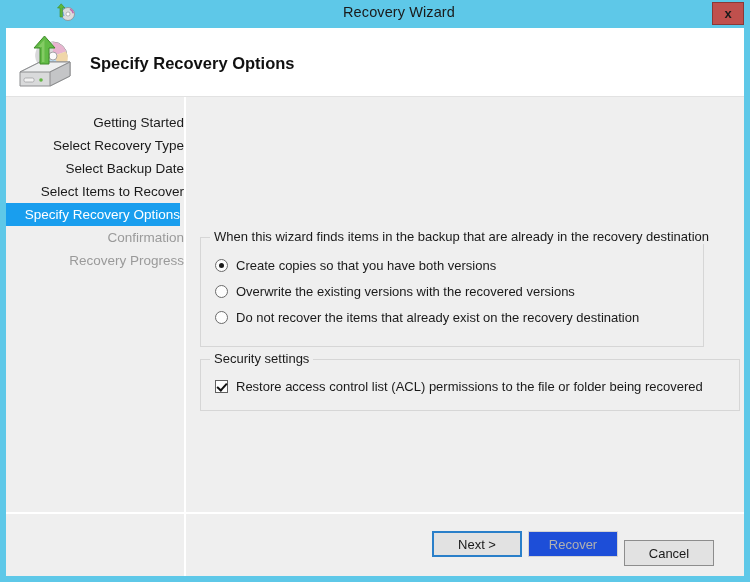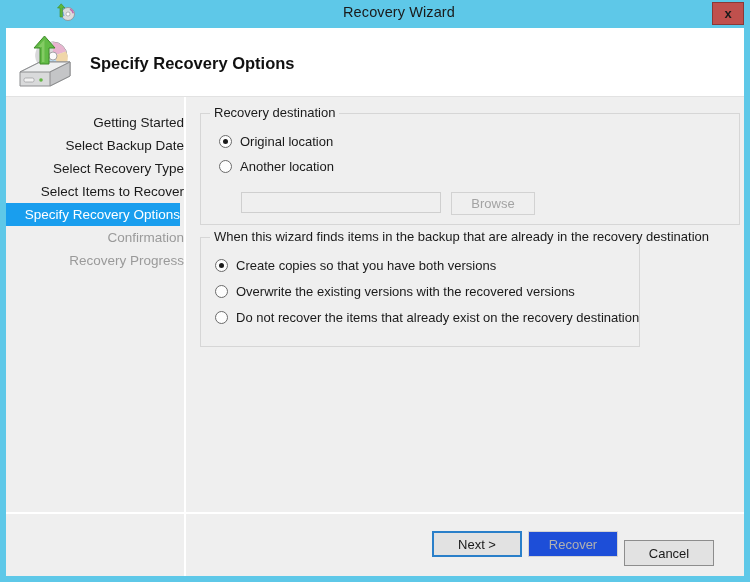--- a/index.html
+++ b/index.html
@@ -166,21 +166,21 @@
     top: -9px;
     left: 9px;
     background: #efefef;
     padding: 0 4px;
     font-size: 13px;
     color: #1a1a1a;
     white-space: nowrap;
   }
 
   #gb-destination { left: 14px; top: 16px; width: 540px; height: 112px; }
-  #gb-conflict    { left: 14px; top: 140px; width: 440px; height: 110px; text-decoration: underline; }
+  #gb-conflict    { left: 14px; top: 140px; width: 504px; height: 110px; text-decoration: underline; }
   #gb-security    { left: 14px; top: 262px; width: 540px; height: 52px; }
 
   
   .opt-row {
     position: absolute;
     display: flex;
     align-items: center;
     white-space: nowrap;
     cursor: default;
   }
@@ -347,68 +347,59 @@
           <path d="M28 28 L28 13 L24 13 L30.5 5.5 L30.5 28 Z" fill="#8fd06f" opacity="0.75"></path>
         </svg>
       </div>
       <div class="header-title">Specify Recovery Options</div>
     </div>
 
     <div class="body-split">
 
       <div class="sidebar">
         <div class="nav-item">Getting Started</div>
+        <div class="nav-item">Select Recovery Type</div>
         <div class="nav-item">Select Backup Date</div>
-        <div class="nav-item">Select Recovery Type</div>
         <div class="nav-item">Select Items to Recover</div>
         <div class="nav-item active">Specify Recovery Options</div>
         <div class="nav-item dim">Confirmation</div>
         <div class="nav-item dim">Recovery Progress</div>
       </div>
       <div class="sidebar-divider"></div>
 
       <div class="content">
 
-        <div class="groupbox" id="gb-destination">
-          <div class="gb-label">Recovery destination</div>
-
-          <div class="opt-row" style="left:18px; top:20px;">
-            <span class="radio checked"></span>
-            <span class="opt-label">Original location</span>
-          </div>
-
-          <div class="opt-row" style="left:18px; top:45px;">
-            <span class="radio"></span>
-            <span class="opt-label">Another location</span>
-          </div>
-
-          <input class="path-input" type="text" disabled="" value="" style="">
-
-          <button class="browse-button" disabled="">Browse</button>
-        </div>
 
         <div class="groupbox" id="gb-conflict">
           <div class="gb-label">When this wizard finds items in the backup that are already in the recovery destination</div>
 
           <div class="opt-row" style="left:14px; top:20px;">
             <span class="radio checked"></span>
             <span class="opt-label">Create copies so that you have both versions</span>
           </div>
 
           <div class="opt-row" style="left:14px; top:46px;">
             <span class="radio"></span>
             <span class="opt-label">Overwrite the existing versions with the recovered versions</span>
           </div>
 
           <div class="opt-row" style="left:14px; top:72px;">
             <span class="radio"></span>
             <span class="opt-label">Do not recover the items that already exist on the recovery destination</span>
           </div>
         </div>
 
+        <div class="groupbox" id="gb-security">
+          <div class="gb-label">Security settings</div>
+
+          <div class="opt-row" style="left:14px; top:19px;">
+            <span class="checkbox checked"></span>
+            <span class="opt-label">Restore access control list (ACL) permissions to the file or folder being recovered</span>
+          </div>
+        </div>
 
       </div>
 
       <div class="buttonbar-sep"></div>
       <div class="buttonbar">
         <button class="btn default" id="btn-next">Next &gt;</button>
         <button class="btn disabled" id="btn-recover" disabled="">Recover</button>
         <button class="btn" id="btn-cancel">Cancel</button>
       </div>
 

